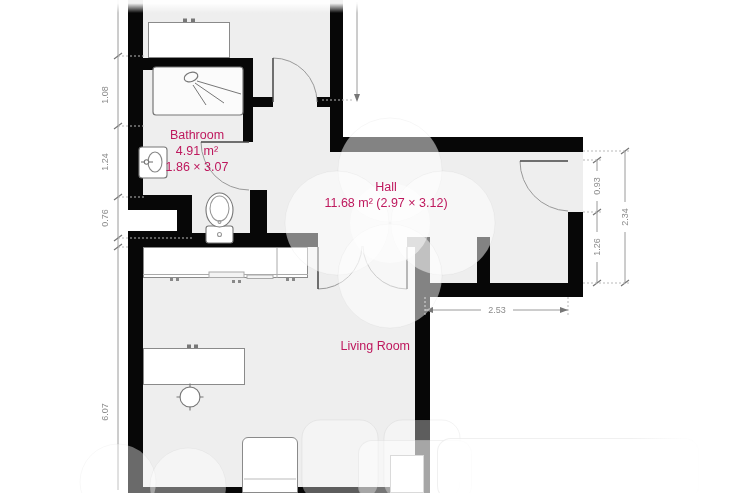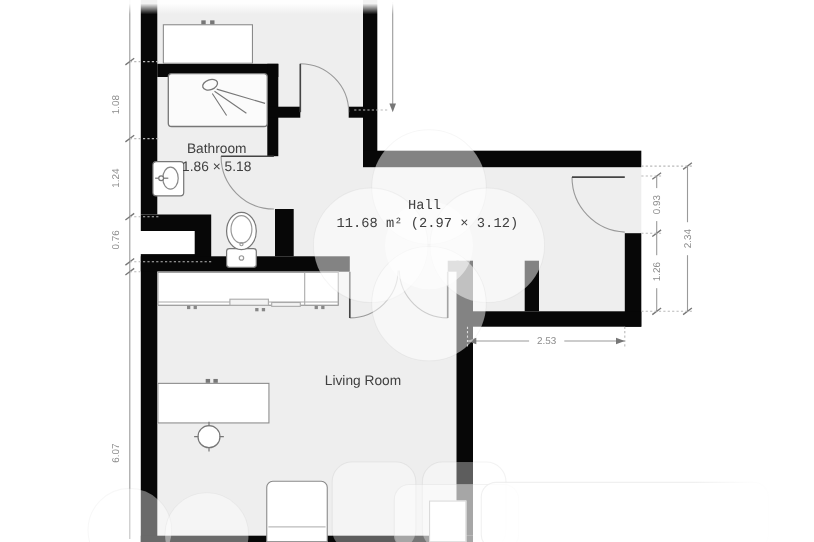--- a/index.html
+++ b/index.html
@@ -2,21 +2,21 @@
 <html><head>
 <meta charset="utf-8">
 <style>
   html,body{margin:0;padding:0;background:#fff;}
   #plan{position:relative;width:740px;height:493px;background:#ffffff;overflow:hidden;
         font-family:"Liberation Sans",sans-serif;}
   .floor{position:absolute;background:#eeeeee;}
   .wall{position:absolute;background:#070707;}
   .notch{position:absolute;background:#ffffff;}
   .furn{position:absolute;background:#ffffff;border:1px solid #8a8a8a;box-sizing:border-box;}
-  .roomlabel{position:absolute;text-align:center;color:#404040;font-size:12.5px;line-height:16px;
+  .roomlabel{position:absolute;text-align:center;color:#be185d;font-size:12.5px;line-height:16px;
              white-space:nowrap;z-index:30;}
   svg.overlay{position:absolute;left:0;top:0;z-index:10;}
   svg.wm{position:absolute;left:0;top:0;z-index:20;}
   .wm-box{position:absolute;z-index:21;border-radius:14px;}
   .wm-right{position:absolute;left:630px;top:0;width:110px;height:493px;z-index:22;
             background:linear-gradient(to right, rgba(255,255,255,0) 0%, rgba(255,255,255,0.85) 45%, #ffffff 75%);}
   .wm-top{position:absolute;left:0;top:0;width:740px;height:13px;z-index:22;
           background:linear-gradient(to bottom, rgba(255,255,255,0.95) 25%, rgba(255,255,255,0) 100%);}
   svg text{font-family:"Liberation Sans",sans-serif;font-size:9px;fill:#8c8c8c;}
 </style>
@@ -193,23 +193,24 @@
       <circle cx="188" cy="486" r="38"></circle>
     </g>
   </svg>
   <div class="wm-box" style="left:358px;top:440px;width:112px;height:58px;background:rgba(255,255,255,0.45);border:1px solid rgba(0,0,0,0.05);"></div>
   <div class="wm-box" style="left:437px;top:438px;width:260px;height:60px;background:rgba(255,255,255,0.78);border:1px solid rgba(0,0,0,0.06);"></div>
   <div class="wm-right"></div>
   <div class="wm-top"></div>
 
   <div class="roomlabel" style="left:137px;top:127px;width:120px;">
     <div>Bathroom</div>
-    <div>1.86 × 5.18</div>
+    <div>4.91 m²</div>
+    <div>1.86 × 3.07</div>
   </div>
-  <div class="roomlabel" style="left:306px;top:179px;width:160px;font-family:Liberation Mono, monospace;">
+  <div class="roomlabel" style="left:306px;top:179px;width:160px;">
     <div>Hall</div>
     <div>11.68 m² (2.97 × 3.12)</div>
   </div>
-  <div class="roomlabel" style="left:250px;top:338px;width:160px;">
+  <div class="roomlabel" style="left:250px;top:338px;width:160px;text-align:right;">
     <div>Living Room</div>
   </div>
 
 </div>
 
 </body></html>

